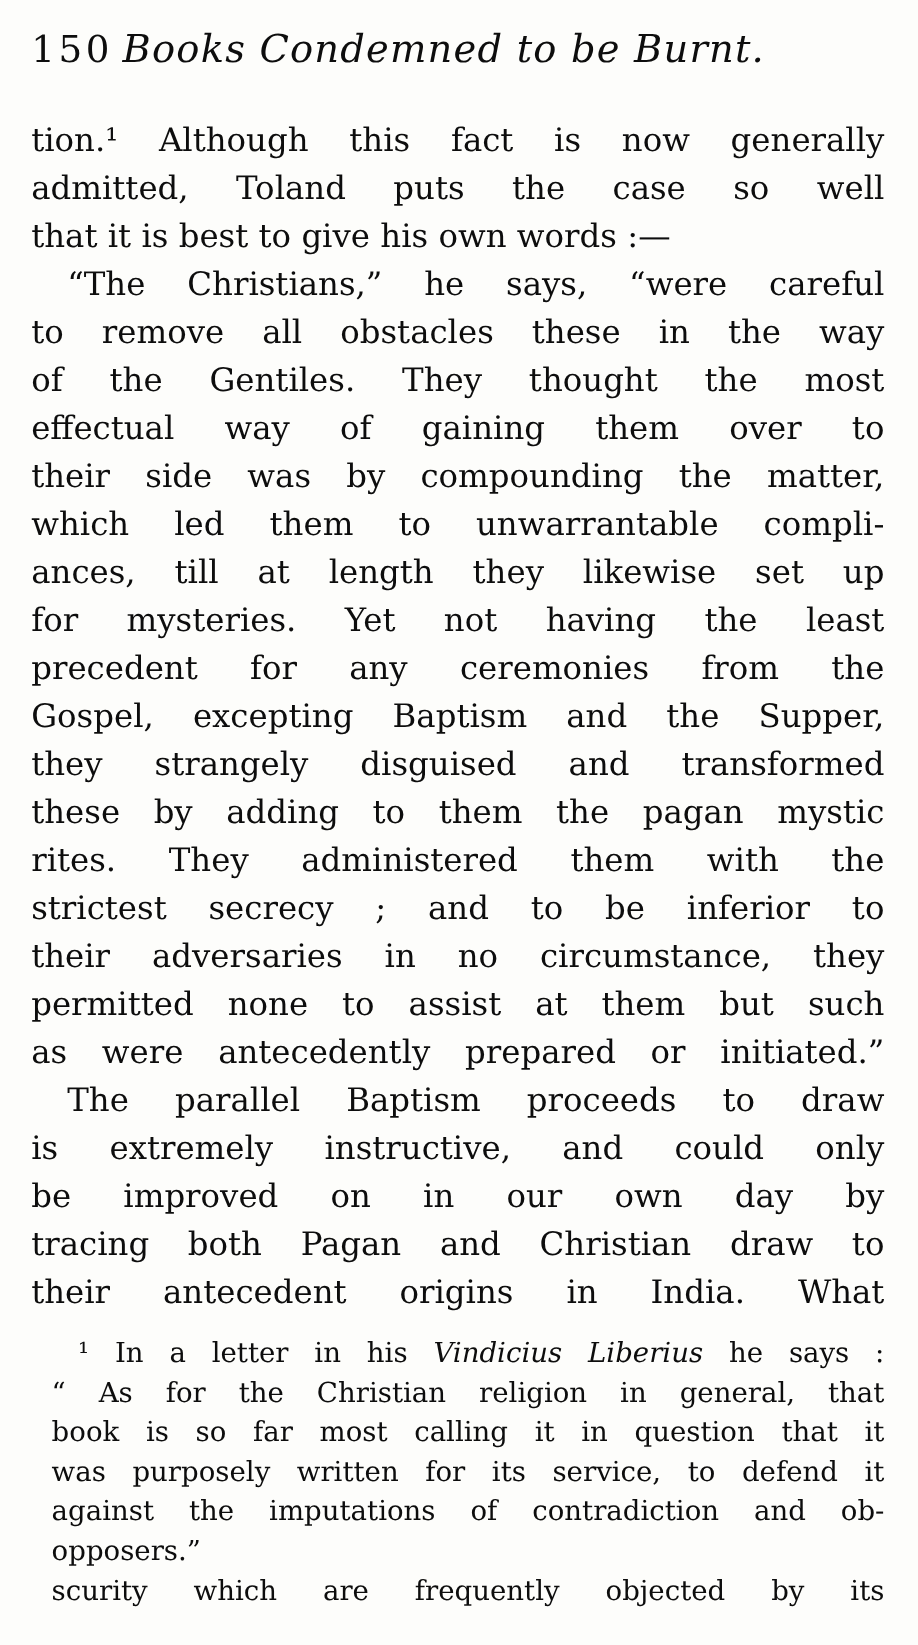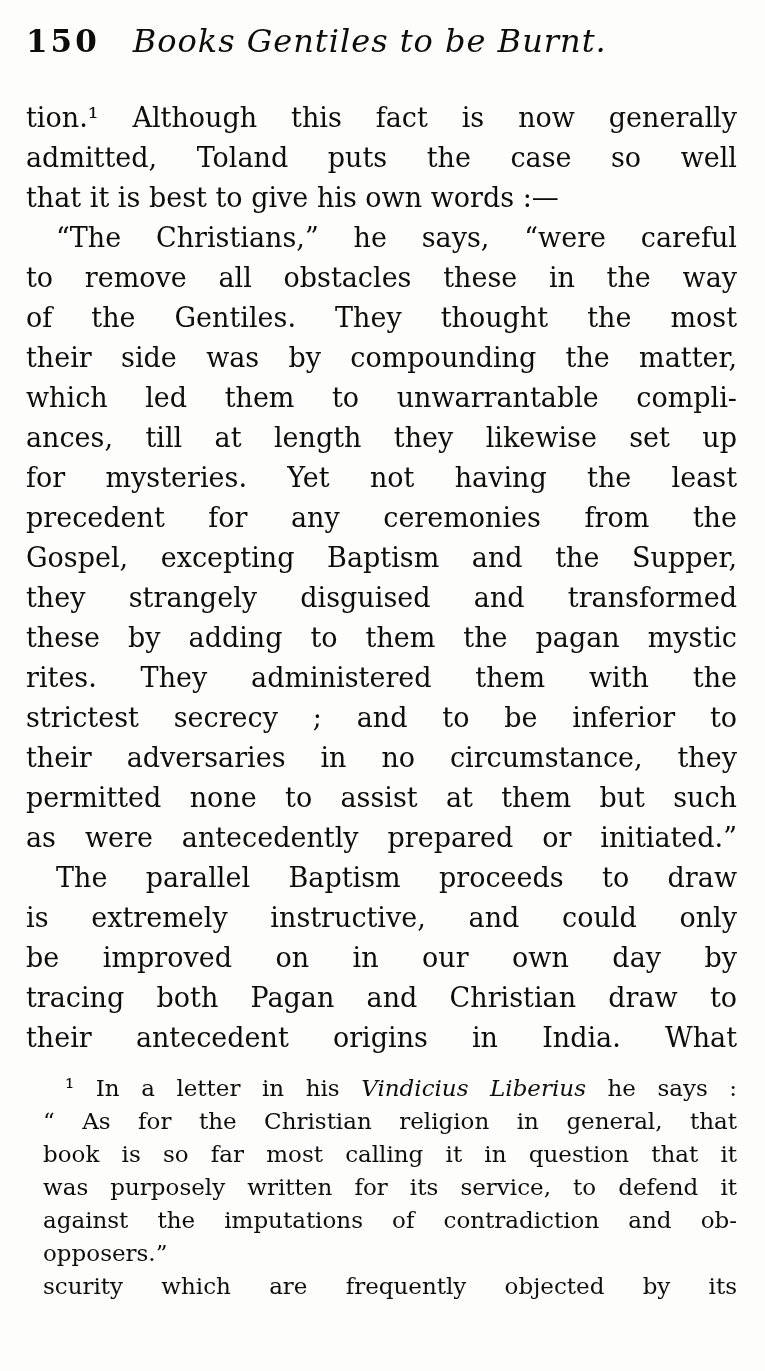--- a/index.html
+++ b/index.html
@@ -18,23 +18,23 @@
     padding: 22px 28px 0 26px;
   }
   .page-header {
     display: flex;
     align-items: baseline;
     margin: 0 0 38px 0;
     white-space: nowrap;
   }
   .pagenum {
     font-size: 31px;
-    font-weight: bold;
+    font-weight: normal;
     letter-spacing: 3px;
-    margin-right: 33px;
+    margin-right: 8px;
   }
   .running-title {
     font-style: italic;
     font-size: 32px;
     letter-spacing: 1px;
   }
   .body-text .line {
     font-size: 27px;
     line-height: 40px;
     text-align: justify;
@@ -55,33 +55,34 @@
   .line.indent { text-indent: 30px; }
   .footnote .line.indent { text-indent: 22px; }
   .italic { font-style: italic; }
 </style>
 </head>
 <body>
 
 <div class="page">
   <header class="page-header">
     <span class="pagenum">150</span>
-    <span class="running-title">Books Gentiles to be Burnt.</span>
+    <span class="running-title">Books Condemned to be Burnt.</span>
   </header>
 
   <main class="body-text" id="body-text">
       <div class="paragraph">
         <div class="line">tion.¹ Although this fact is now generally</div>
         <div class="line">admitted, Toland puts the case so well</div>
         <div class="line no-just">that it is best to give his own words :—</div>
       </div>
       <div class="paragraph">
         <div class="line indent">“The Christians,” he says, “were careful</div>
         <div class="line">to remove all obstacles these in the way</div>
         <div class="line">of the Gentiles. They thought the most</div>
+        <div class="line">effectual way of gaining them over to</div>
         <div class="line">their side was by compounding the matter,</div>
         <div class="line">which led them to unwarrantable compli-</div>
         <div class="line">ances, till at length they likewise set up</div>
         <div class="line">for mysteries. Yet not having the least</div>
         <div class="line">precedent for any ceremonies from the</div>
         <div class="line">Gospel, excepting Baptism and the Supper,</div>
         <div class="line">they strangely disguised and transformed</div>
         <div class="line">these by adding to them the pagan mystic</div>
         <div class="line">rites. They administered them with the</div>
         <div class="line">strictest secrecy ; and to be inferior to</div>

